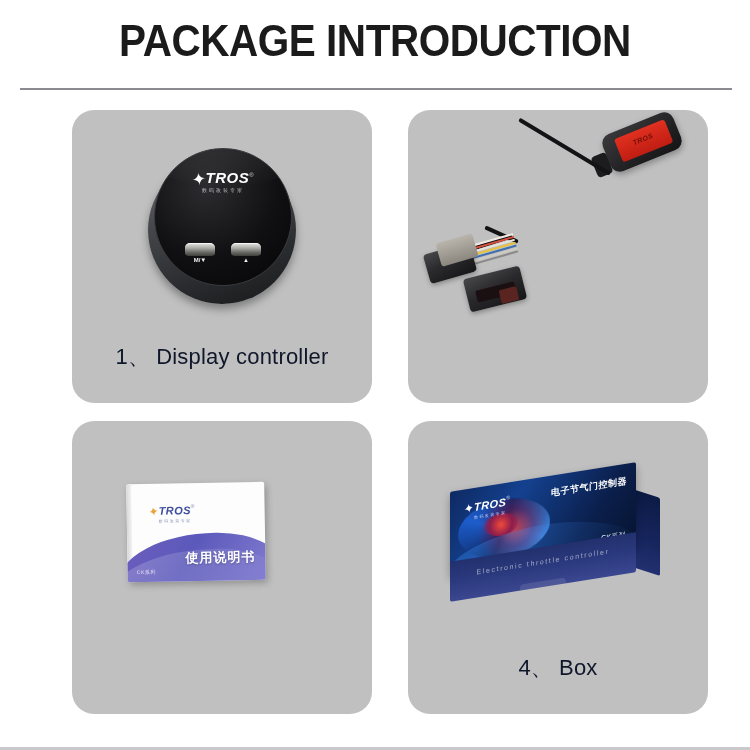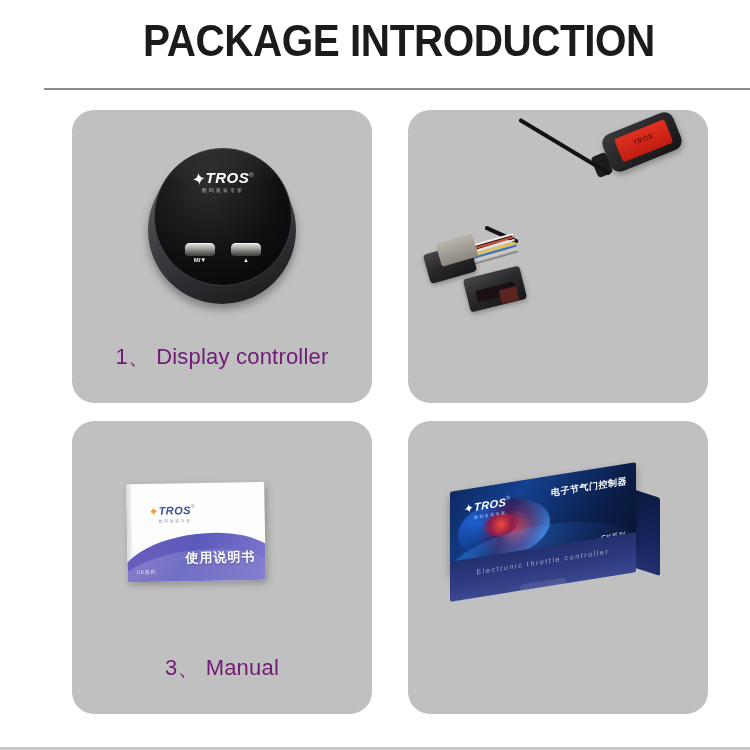--- a/index.html
+++ b/index.html
@@ -12,21 +12,20 @@
     height: 750px;
     overflow: hidden;
     font-family: "Liberation Sans", sans-serif;
     position: relative;
   }
 
   
   .header {
     height: 90px;
     position: relative;
-    margin-left: 24px;
   }
   .page-title {
     position: absolute;
     top: 16px;
     left: 0;
     width: 750px;
     text-align: center;
     font-family: "Liberation Sans", sans-serif;
     font-weight: bold;
     font-size: 44px;
@@ -70,21 +69,21 @@
     width: 300px;
     height: 228px;
   }
   .card-label {
     position: absolute;
     left: 0;
     top: 232px;
     width: 300px;
     text-align: center;
     font-size: 22px;
-    color: #701a75;
+    color: #0f172a;
     letter-spacing: 0.2px;
     white-space: nowrap;
   }
   .card-label .num { margin-right: 6px; }
 
   
   .dial-wrap {
     position: absolute;
     left: 50%;
     top: 36px;
@@ -584,23 +583,20 @@
         <div class="manual-logo">
           <span class="star">✦</span><span class="mark">TROS</span><span class="reg">®</span>
           <span class="sub">数码改装专家</span>
         </div>
         <div class="manual-wave"></div>
         <div class="manual-wave2"></div>
         <div class="manual-cn">使用说明书</div>
         <div class="manual-series">CK系列</div>
       </div>
     </div>
-    <div class="card-label">
-      <span class="num">3、</span><span>Manual</span>
-    </div>
   </div>
 
   <div class="card card-4">
     <div class="card-stage">
       <div class="box-wrap">
         <div class="box-side"></div>
         <div class="box-top">
           <div class="swirl"></div>
           <div class="swirl-core"></div>
           <div class="swirl-sheen"></div>
@@ -610,17 +606,20 @@
           </div>
           <div class="box-cn">电子节气门控制器</div>
           <div class="box-series">CK系列</div>
         </div>
         <div class="box-front">
           <div class="box-front-text">Electronic throttle controller</div>
           <div class="box-front-tab"></div>
         </div>
       </div>
     </div>
+    <div class="card-label">
+      <span class="num">4、</span><span>Box</span>
+    </div>
   </div>
 
 </div>
 
 <div class="page-bottom-rule"></div>
 
 </body></html>

